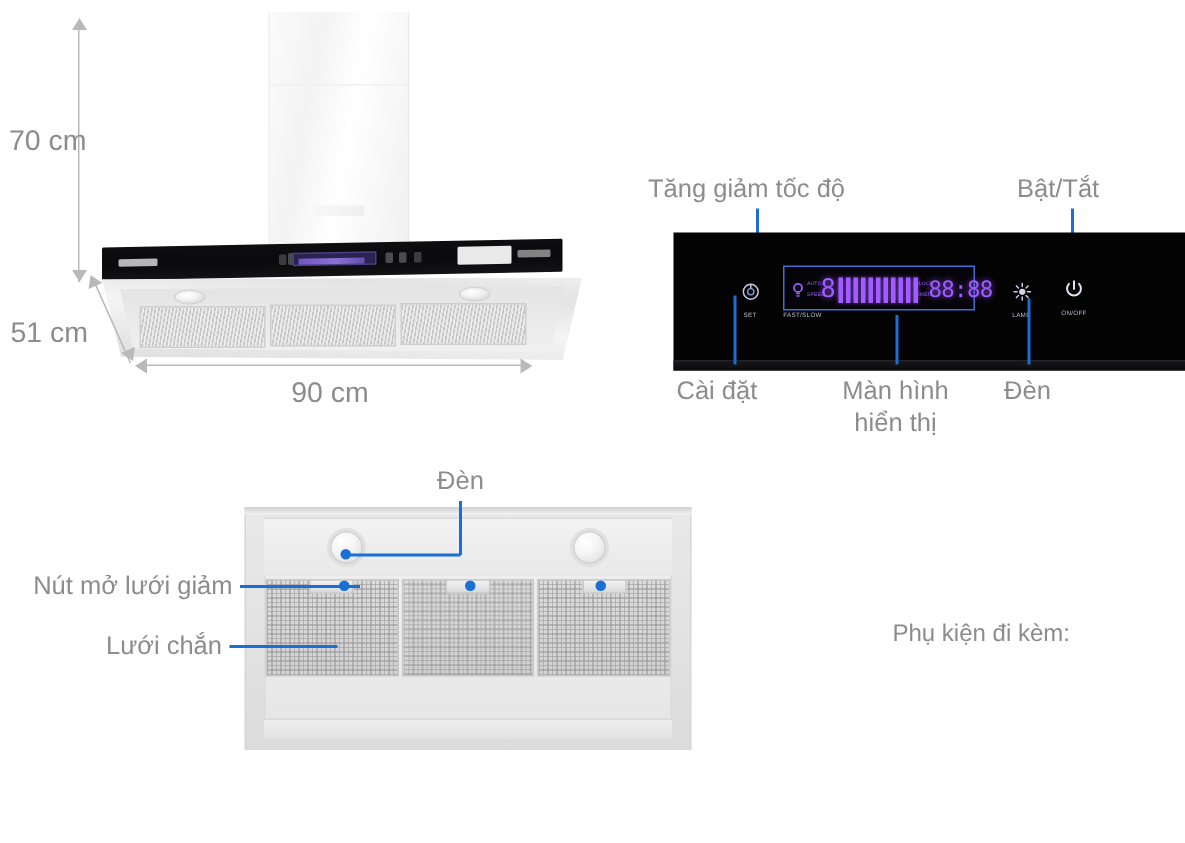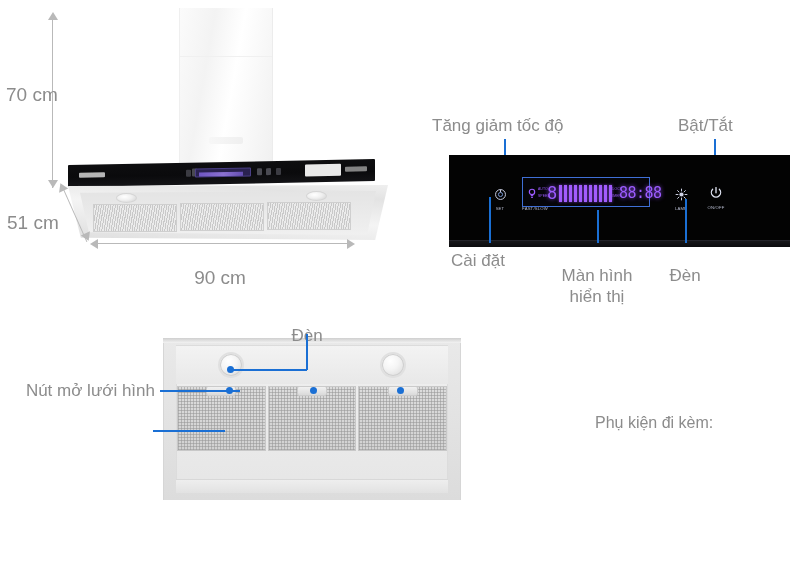--- a/index.html
+++ b/index.html
@@ -17,21 +17,21 @@
   }
 
   .lbl {
     position: absolute;
     color: #8c8c8c;
     font-size: 17px;
     line-height: 21px;
     white-space: nowrap;
     font-family: "Liberation Sans", sans-serif;
   }
-  .lbl.center { text-align: center; margin-top: 15px; }
+  .lbl.center { text-align: center; }
   .lbl.right  { text-align: right; }
 
   .leader {
     position: absolute;
     background: #1a6fd4;
   }
   .leader.v { width: 1.6px; }
   .leader.h { height: 1.6px; }
 
   .dot {
@@ -485,23 +485,24 @@
       </div>
     </div>
     <div class="hf-bottom"></div>
   </div>
 
   <div class="lbl center" style="left:277px; top:310px; width:60px;">Đèn</div>
   <div class="leader v" style="left:306px; top:334px; height:36px;"></div>
   <div class="leader h" style="left:231px; top:369px; width:76px;"></div>
   <div class="dot" style="left:227px; top:366px;"></div>
 
-  <div class="lbl right" style="left:0px; top:380px; width:155px;">Nút mở lưới hình</div>
+  <div class="lbl right" style="left:0px; top:380px; width:155px;">Nút mở lưới giảm</div>
   <div class="leader h" style="left:160px; top:390px; width:80px;"></div>
   <div class="dot" style="left:226px; top:387px;"></div>
   <div class="dot" style="left:310px; top:387px;"></div>
   <div class="dot" style="left:397px; top:387px;"></div>
 
+  <div class="lbl right" style="left:0px; top:420px; width:148px;">Lưới chắn</div>
   <div class="leader h" style="left:153px; top:430px; width:72px;"></div>
 
   <div class="lbl" style="left:595px; top:412px; font-size:16px;">Phụ kiện đi kèm:</div>
 
 </div>
 
 </body></html>

